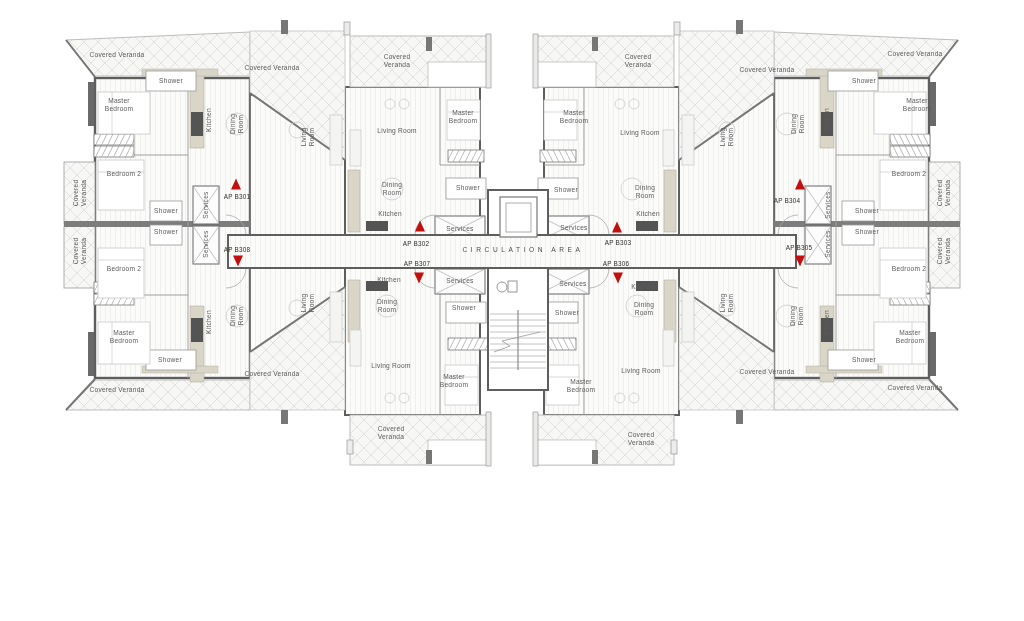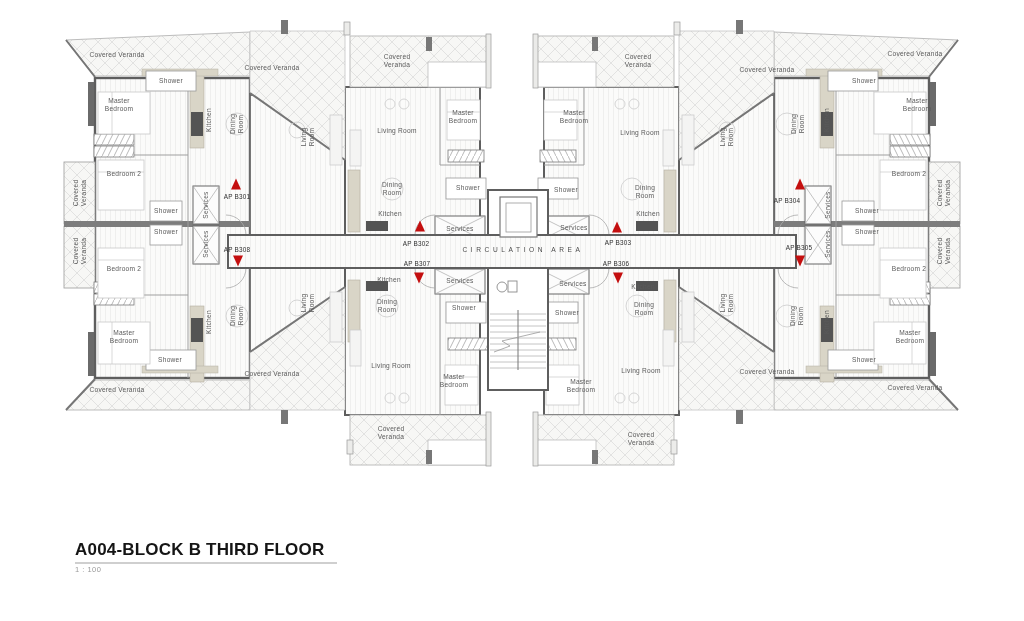--- a/index.html
+++ b/index.html
@@ -282,18 +282,13 @@
       <div class="tri down" style="left: 618px; top: 278px;"></div>
       <div class="ap-label" style="left: 616px; top: 263px;">AP B306</div>
       <div class="tri down" style="left: 419px; top: 278px;"></div>
       <div class="ap-label" style="left: 417px; top: 263px;">AP B307</div>
       <div class="tri down" style="left: 238px; top: 261px;"></div>
       <div class="ap-label" style="left: 237px; top: 249px;">AP B308</div>
     </div>
 
   <div class="corridor-label">CIRCULATION AREA</div>
 
-  <div class="titleblock">
-    <div class="title">A004-BLOCK B THIRD FLOOR</div>
-    <div class="title-rule"></div>
-    <div class="scale">1 : 100</div>
-  </div>
 </div>
 
 </body></html>

